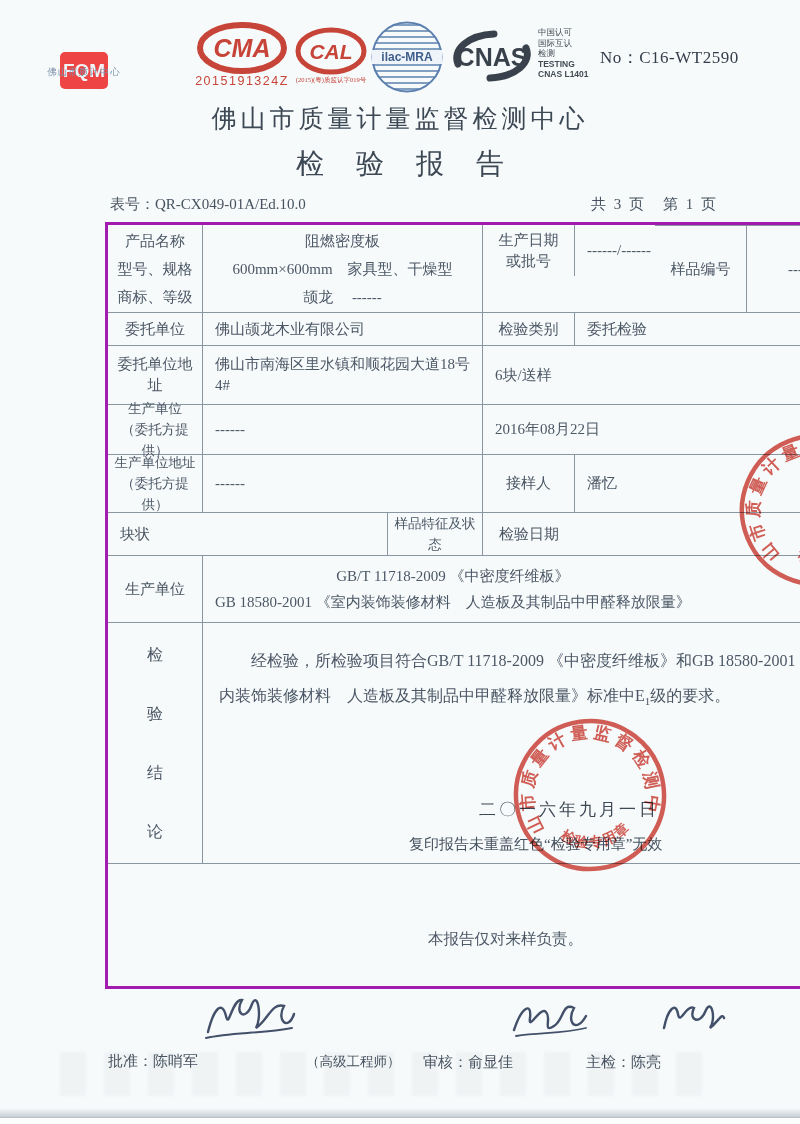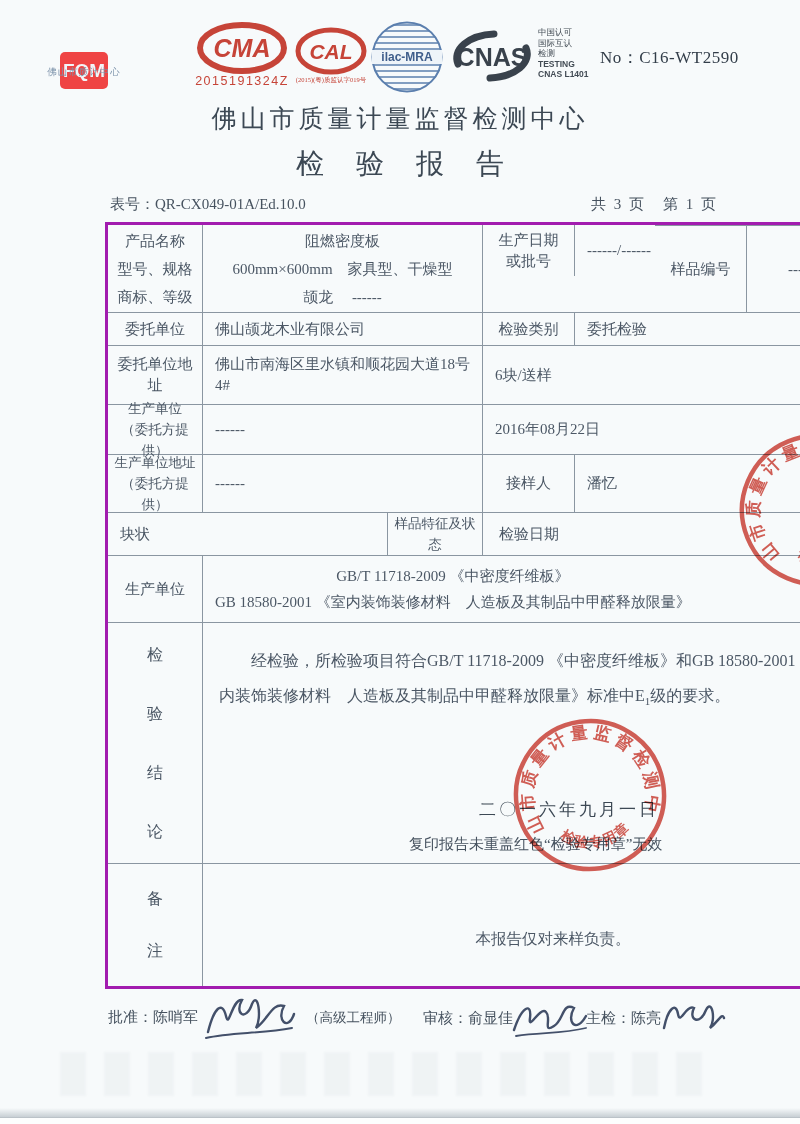--- a/index.html
+++ b/index.html
@@ -67,21 +67,21 @@
   .remark-text { position:absolute; top:52px; left:0; width:100%; text-align:center;
     padding-left:55px; font-size:15.5px;margin-top:12px; }
 
   
   .stamp { position:absolute; width:164px; height:164px; mix-blend-mode:multiply; opacity:0.85; }
   .stamp-main { left:508px; top:713px; transform:rotate(-8deg); }
   .stamp-edge { left:734px; top:428px; transform:rotate(-22deg); }
 
   
   .footer { top:996px; left:108px; width:640px; height:72px; font-size:15px; color:#46525f; }
-  .fitem { position:absolute; white-space:nowrap; }
+  .fitem { position:absolute; white-space:nowrap;margin-top:44px; }
   .sig { position:absolute; }
   .ftitle { font-size:13.5px; }
 
   
   .scan-bottom { left:0; top:1108px; width:800px; height:10px;
     background:linear-gradient(180deg, rgba(180,190,198,0) 0%, rgba(166,176,184,0.55) 85%, rgba(150,160,168,0.7) 100%); }
   .scan-bottom-edge { left:0; top:1118px; width:800px; height:6px; background:#fdfefe; }
   .bleed { left:60px; top:1052px; width:660px; height:44px; opacity:0.05; filter:blur(1px);
     background:repeating-linear-gradient(90deg,#6b7a88 0 26px, transparent 26px 44px);
   }
@@ -225,23 +225,20 @@
       <div class="tcell concl-cell" style="flex:1;">
         <div class="concl-body">
           <span>经检验，所检验项目符合GB/T 11718-2009 《中密度纤维板》和GB 18580-2001 《室内装饰装修材料　人造板及其制品中甲醛释放限量》标准中E</span><sub>1</sub><span>级的要求。</span>
         </div>
         <div class="concl-date">二〇一六年九月一日</div>
         <div class="concl-note">复印报告未重盖红色“检验专用章”无效</div>
       </div>
     </div>
 
     <div class="trow" style="height:122px;">
-      <div class="tcell c1 vcell">
-        <div class="vlabel" style="line-height:52px;">备注</div>
-      </div>
       <div class="tcell remark-cell" style="flex:1;">
         <div class="remark-text">本报告仅对来样负责。</div>
       </div>
     </div>
 
   </div>
 
   <svg class="stamp stamp-main" viewBox="0 0 164 164" xmlns="http://www.w3.org/2000/svg">
     <circle cx="82" cy="82" r="74" fill="none" stroke="#cf4338" stroke-width="4.5"></circle>
     <path id="arcMainTop" d="M35.3,114.7 A57,57 0 1 1 128.7,114.7" fill="none"></path>

